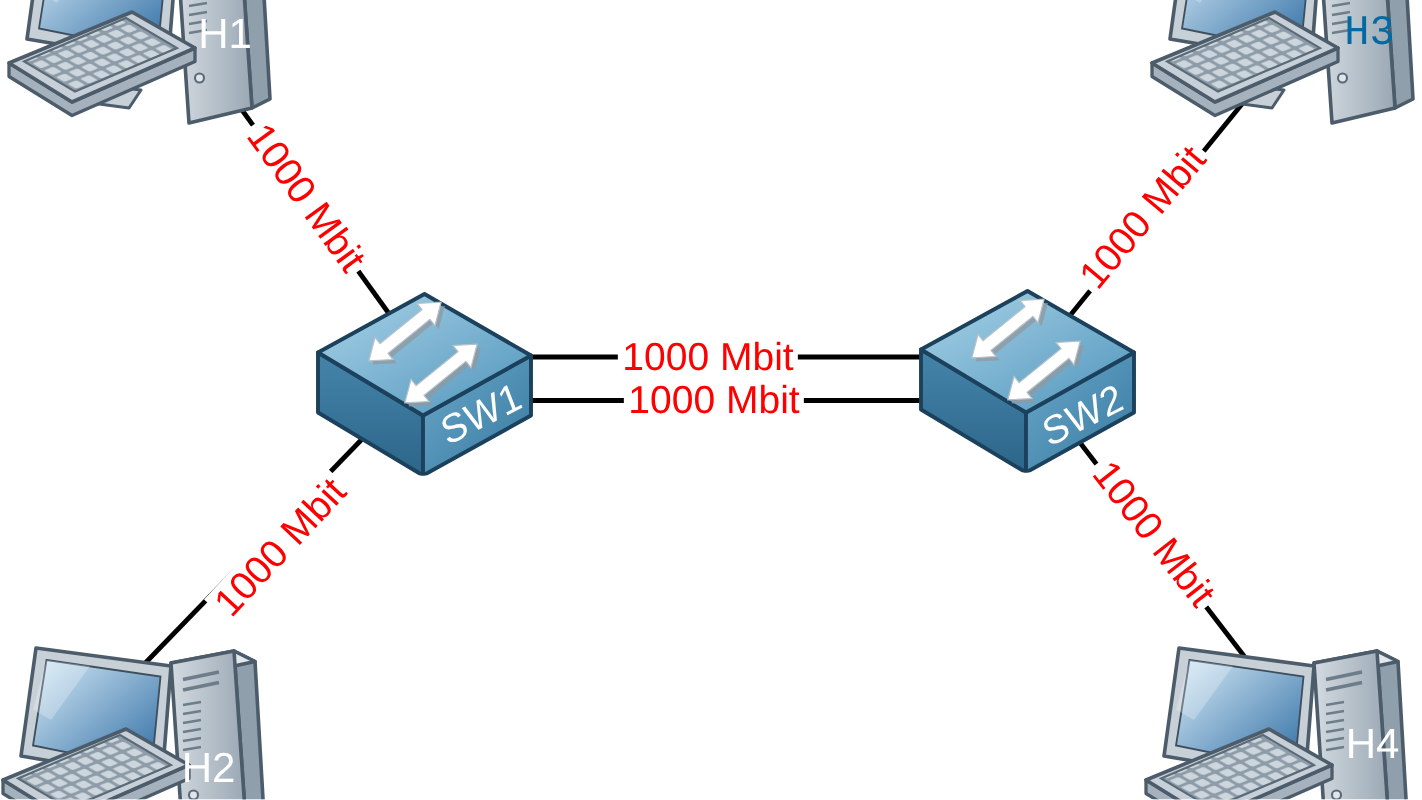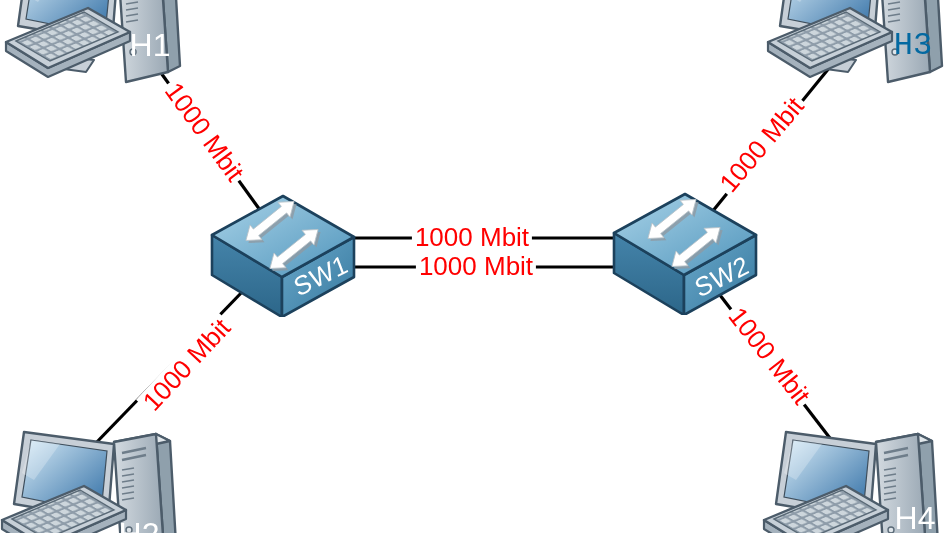--- a/index.html
+++ b/index.html
@@ -3,21 +3,21 @@
 <meta charset="utf-8">
 <style>
   html,body{margin:0;padding:0;background:#fff;}
   .canvas{
     position:relative; width:948px; height:533px; background:#fff;
     overflow:hidden; font-family:"Liberation Sans", sans-serif;
   }
   .links-layer{position:absolute; left:0; top:0; width:948px; height:533px;}
   .node{position:absolute;}
   .lbl{position:absolute; white-space:nowrap; user-select:none;}
-  .host-label{font-size:32px; color:#fff; transform:translate(-50%,-50%);margin-top:22px;}
+  .host-label{font-size:28px; color:#fff; transform:translate(-50%,-50%);}
   .sw-label{font-size:26px; color:#fff; letter-spacing:0.5px;}
   .link-label{font-size:26px; color:#f00; background:#fff; padding:0 3px; line-height:1.05;}
 </style>
 </head>
 <body>
 
 <div class="canvas" style="background: rgb(255, 255, 255);">
 
   <svg width="0" height="0" style="position:absolute">
     <defs>

